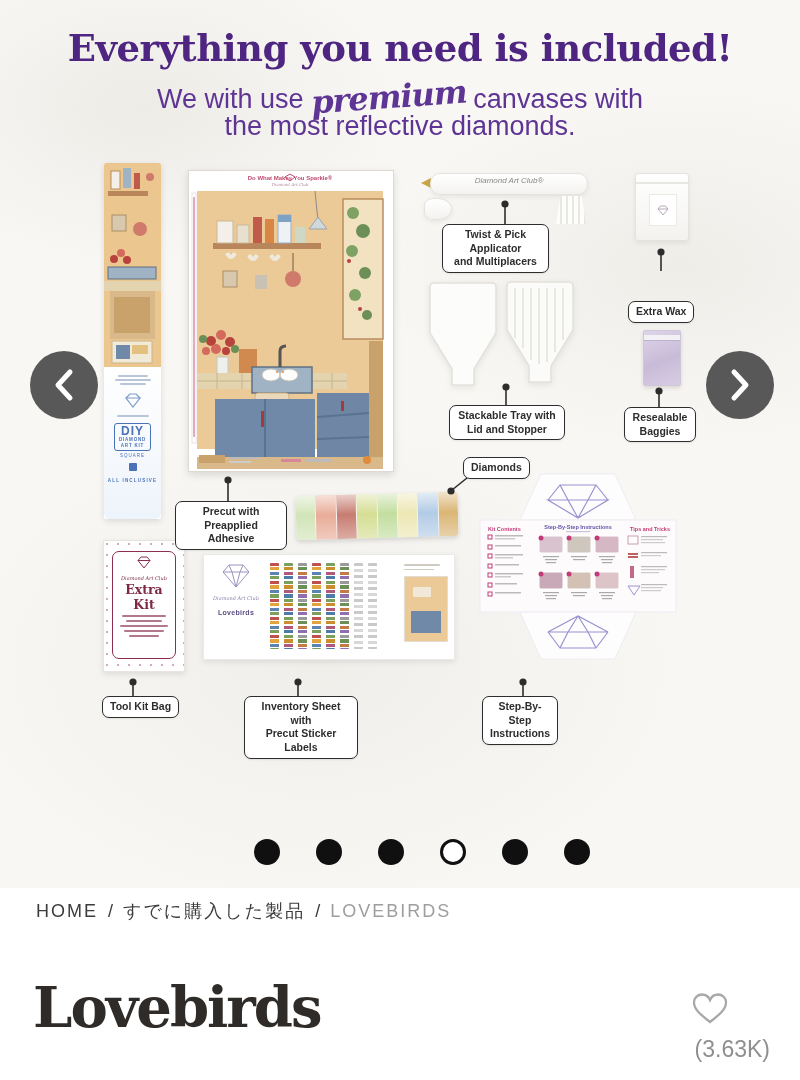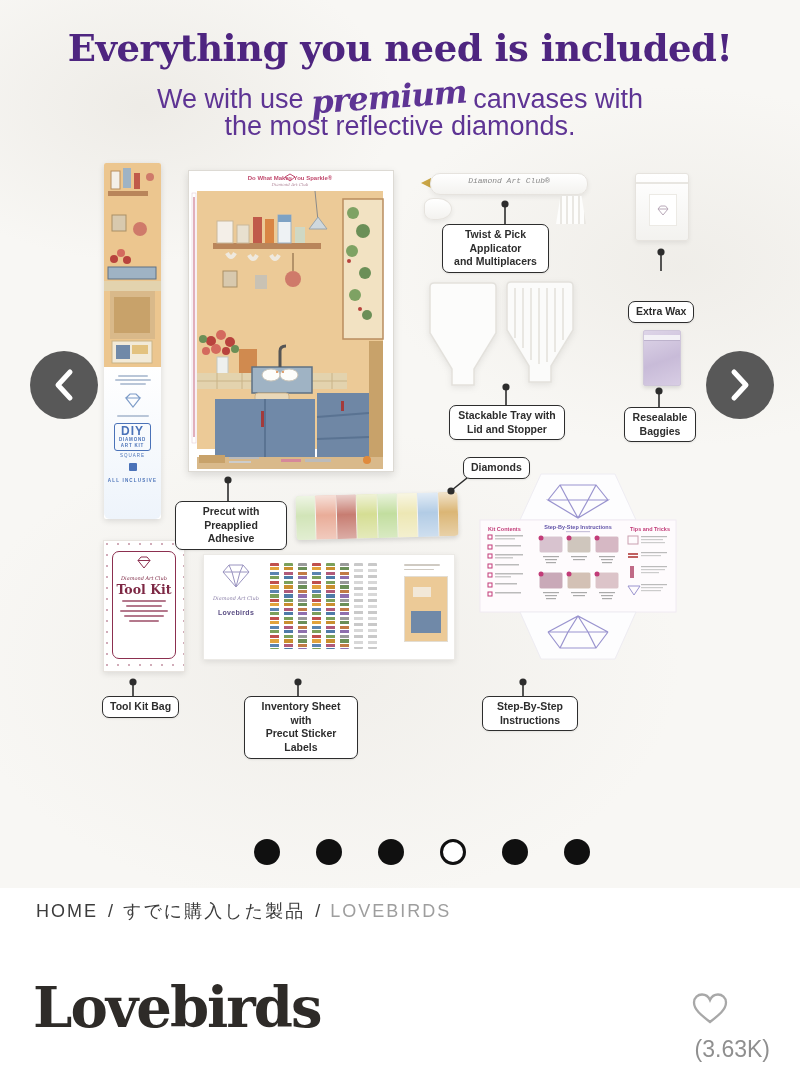--- a/index.html
+++ b/index.html
@@ -40,21 +40,21 @@
   .drill{font-size:4.5px;letter-spacing:1px;color:#4a72b8;margin-top:2px;}
   .bluesq{width:8px;height:8px;background:#4a72b8;border-radius:1px;margin:5px auto 0;}
   .allinc{font-size:4.5px;letter-spacing:1.2px;color:#4a72b8;font-weight:700;margin-top:7px;}
   
   .canvas{left:188px;top:170px;width:204px;height:300px;background:#fff;border:1px solid #dddad4;
     box-shadow:0 3px 8px rgba(0,0,0,.12);}
   .canvas svg{display:block;}
   
   .pen{left:430px;top:173px;width:156px;height:20px;border-radius:10px;position:absolute;}
   .pen .brand{position:absolute;left:0;top:2px;width:100%;text-align:center;
-    font-family:Liberation Mono, monospace;font-style:italic;font-size:8px;color:#8a8a8a;}
+    font-family:Liberation Sans, sans-serif;font-style:italic;font-size:8px;color:#8a8a8a;}
   .pennib{position:absolute;left:421px;top:178px;width:0;height:0;z-index:1;
     border-top:5px solid transparent;border-bottom:5px solid transparent;border-right:10px solid #c9a545;}
   .tipcone{left:424px;top:198px;width:26px;height:20px;border-radius:40% 60% 60% 40%;}
   .tipmulti{left:556px;top:196px;width:30px;height:28px;
     clip-path:polygon(15% 0,85% 0,100% 100%,0 100%);border:none;
     background:repeating-linear-gradient(90deg,#fdfdfc 0 4px,#e9e7e2 4px 6px);box-shadow:0 2px 4px rgba(0,0,0,.07);}
   
   .wax{left:635px;top:173px;width:52px;height:66px;border-radius:3px;}
   .wax .fold{position:absolute;left:0;top:8px;width:100%;height:2px;background:#e8e6e1;}
   .wax .label{position:absolute;left:13px;top:20px;width:26px;height:30px;background:#fff;
@@ -306,21 +306,21 @@
       <div style="background:#aec9e4;"></div>
       <div style="background:#d9b26e;"></div>
     </div>
 
     <div class="item toolkit">
       <div class="panel">
         <svg width="18" height="13" viewBox="0 0 18 13" style="margin-top:4px;">
           <path d="M3 4.5 L15 4.5 L9 12 Z M3 4.5 L6 1 L12 1 L15 4.5" fill="none" stroke="#8c2f4f" stroke-width="1"></path>
         </svg>
         <div class="tbrand scriptxt">Diamond Art Club</div>
-        <div class="ttitle">Tool Kit</div>
+        <div class="ttitle">Extra Kit</div>
         <div class="mline" style="width:44px;"></div>
         <div class="mline" style="width:36px;"></div>
         <div class="mline" style="width:48px;"></div>
         <div class="mline" style="width:40px;"></div>
         <div class="mline" style="width:30px;"></div>
       </div>
     </div>
 
     <div class="item inventory">
       <div class="inv-left">
@@ -462,21 +462,21 @@
     <div class="callout" style="left:449px;top:405px;width:116px;">Stackable Tray with
 Lid and Stopper</div>
     <div class="callout" style="left:624px;top:407px;width:72px;">Resealable
 Baggies</div>
     <div class="callout" style="left:463px;top:457px;">Diamonds</div>
     <div class="callout" style="left:175px;top:501px;width:112px;">Precut with
 Preapplied Adhesive</div>
     <div class="callout" style="left:102px;top:696px;">Tool Kit Bag</div>
     <div class="callout" style="left:244px;top:696px;width:114px;">Inventory Sheet with
 Precut Sticker Labels</div>
-    <div class="callout" style="left:482px;top:696px;width:96px;text-align:center;">Step-By-Step
+    <div class="callout" style="left:482px;top:696px;width:76px;text-align:center;">Step-By-Step
 Instructions</div>
 
 
     <button class="nav prev">
       <svg width="26" height="36" viewBox="0 0 26 36">
         <polyline points="19,5 7,18 19,31" fill="none" stroke="#fff" stroke-width="5" stroke-linecap="round" stroke-linejoin="round"></polyline>
       </svg>
     </button>
     <button class="nav next">
       <svg width="26" height="36" viewBox="0 0 26 36">

